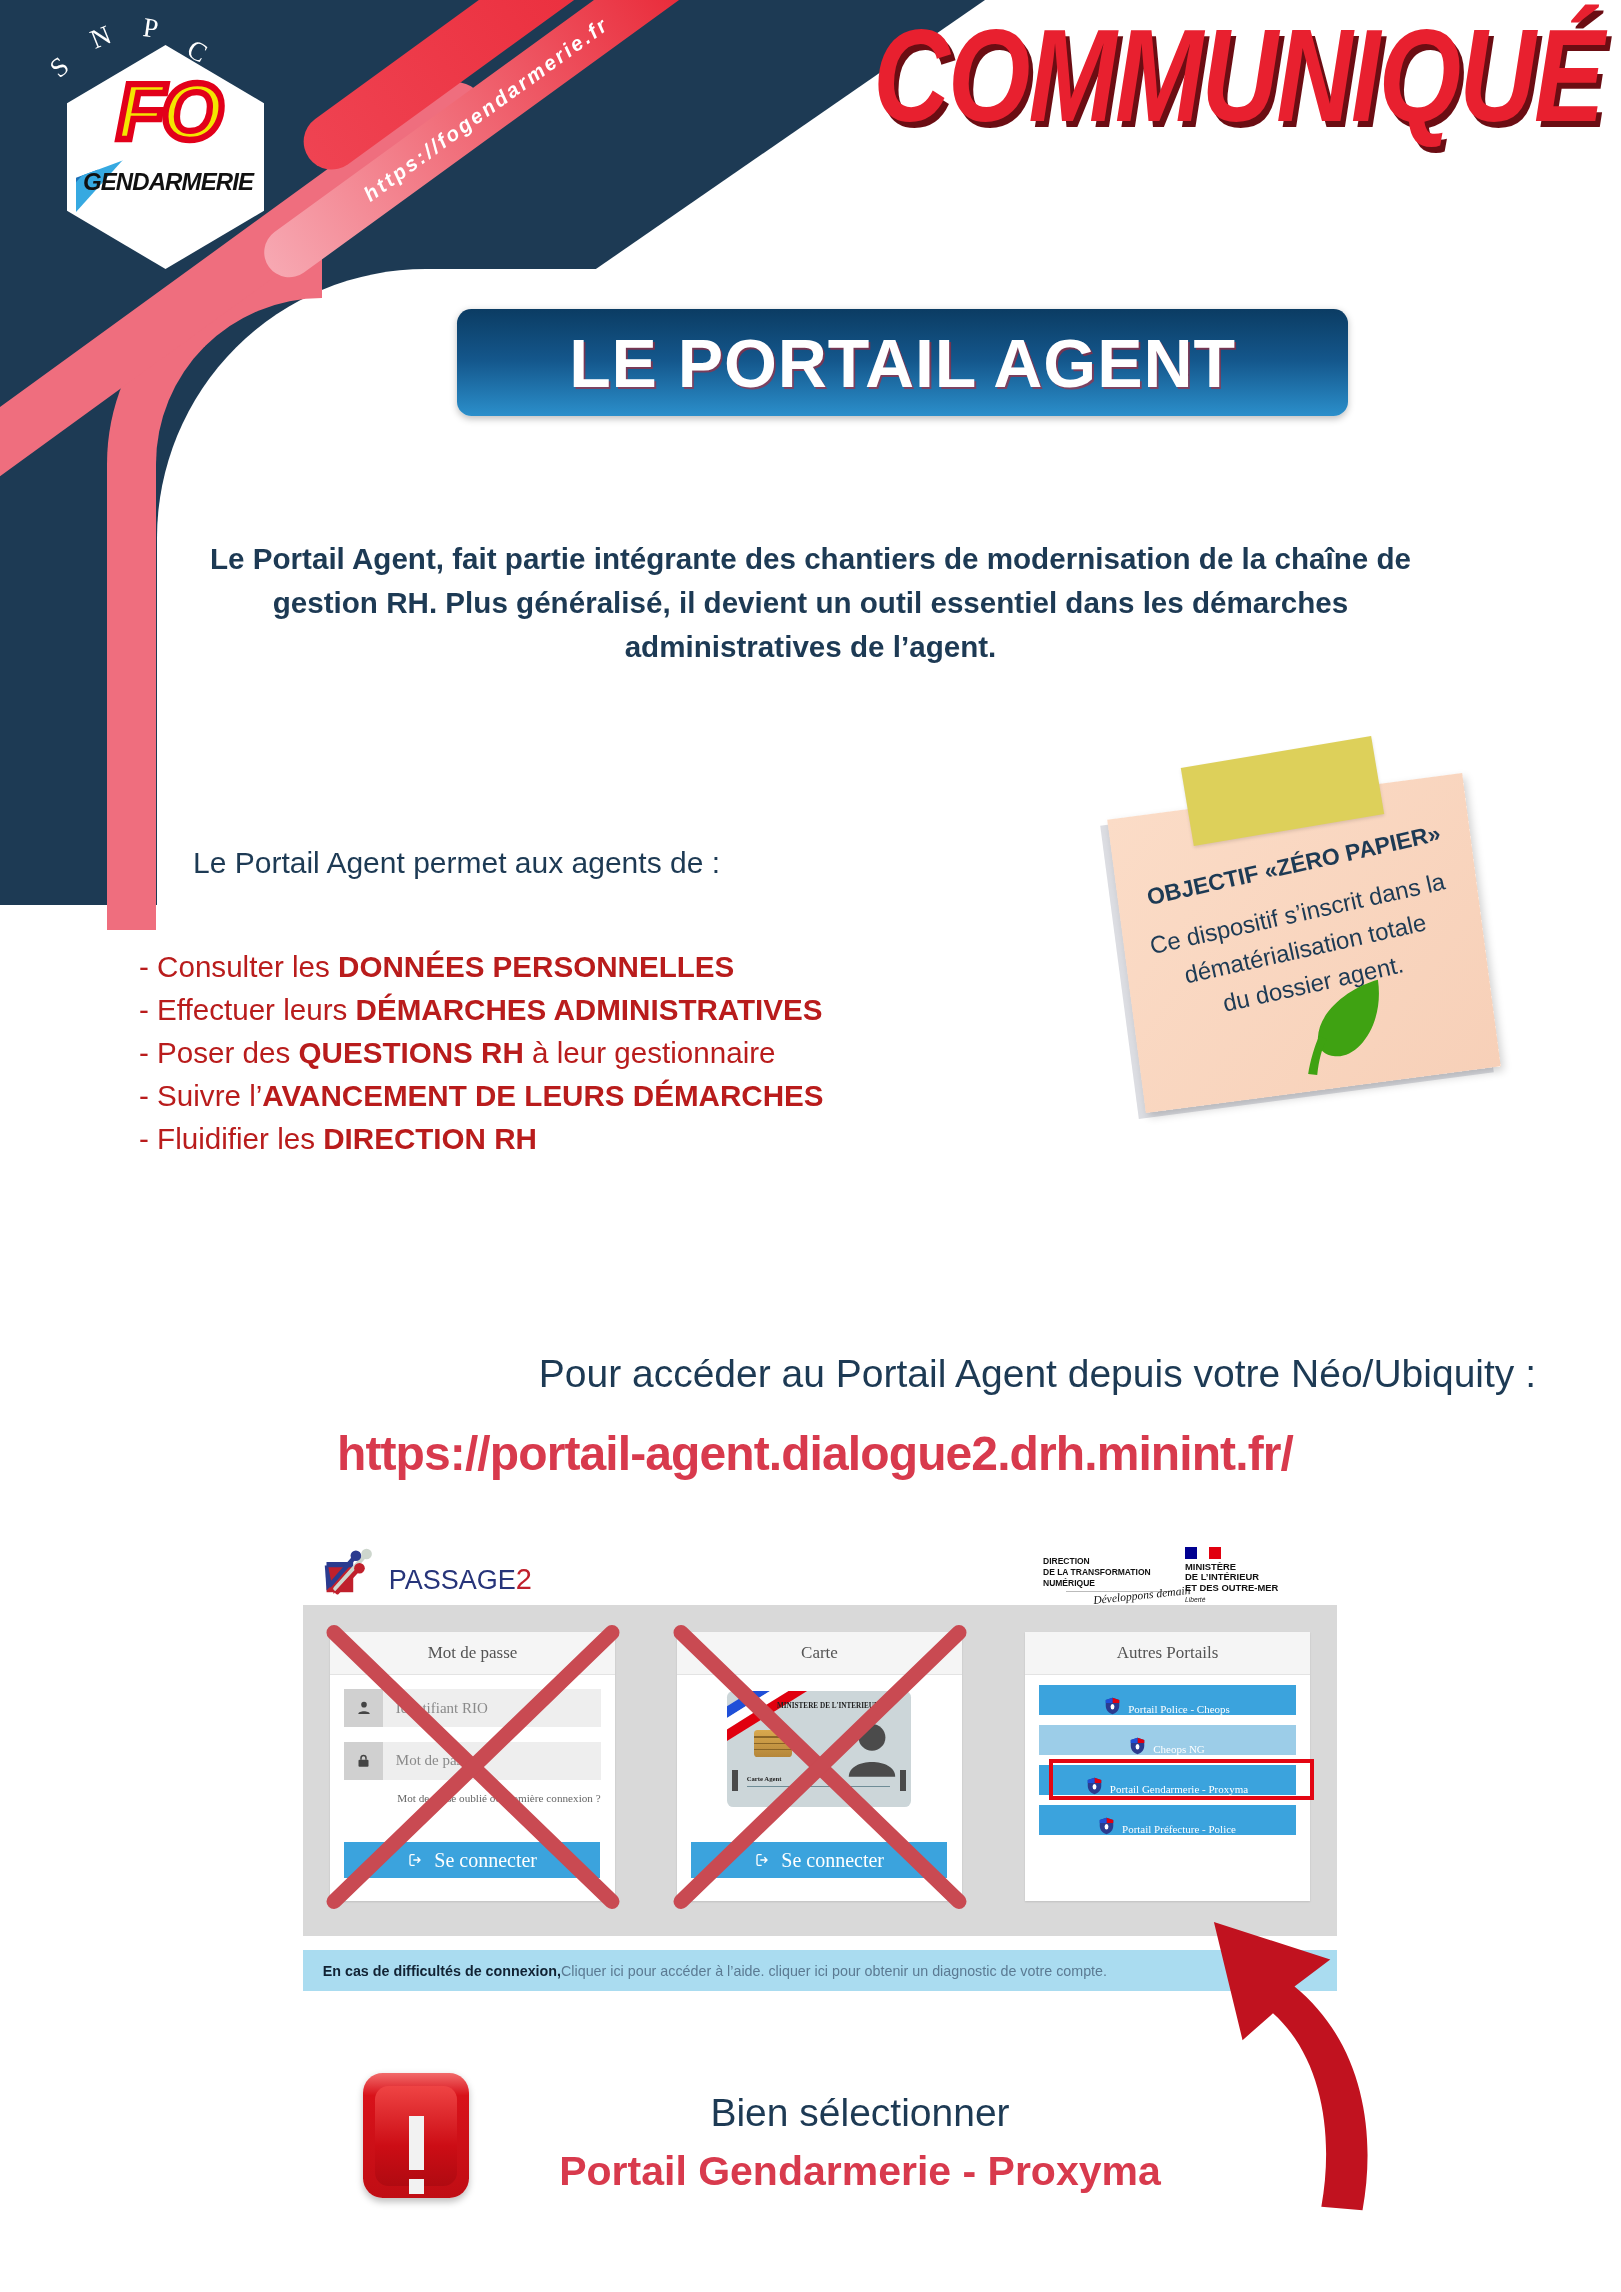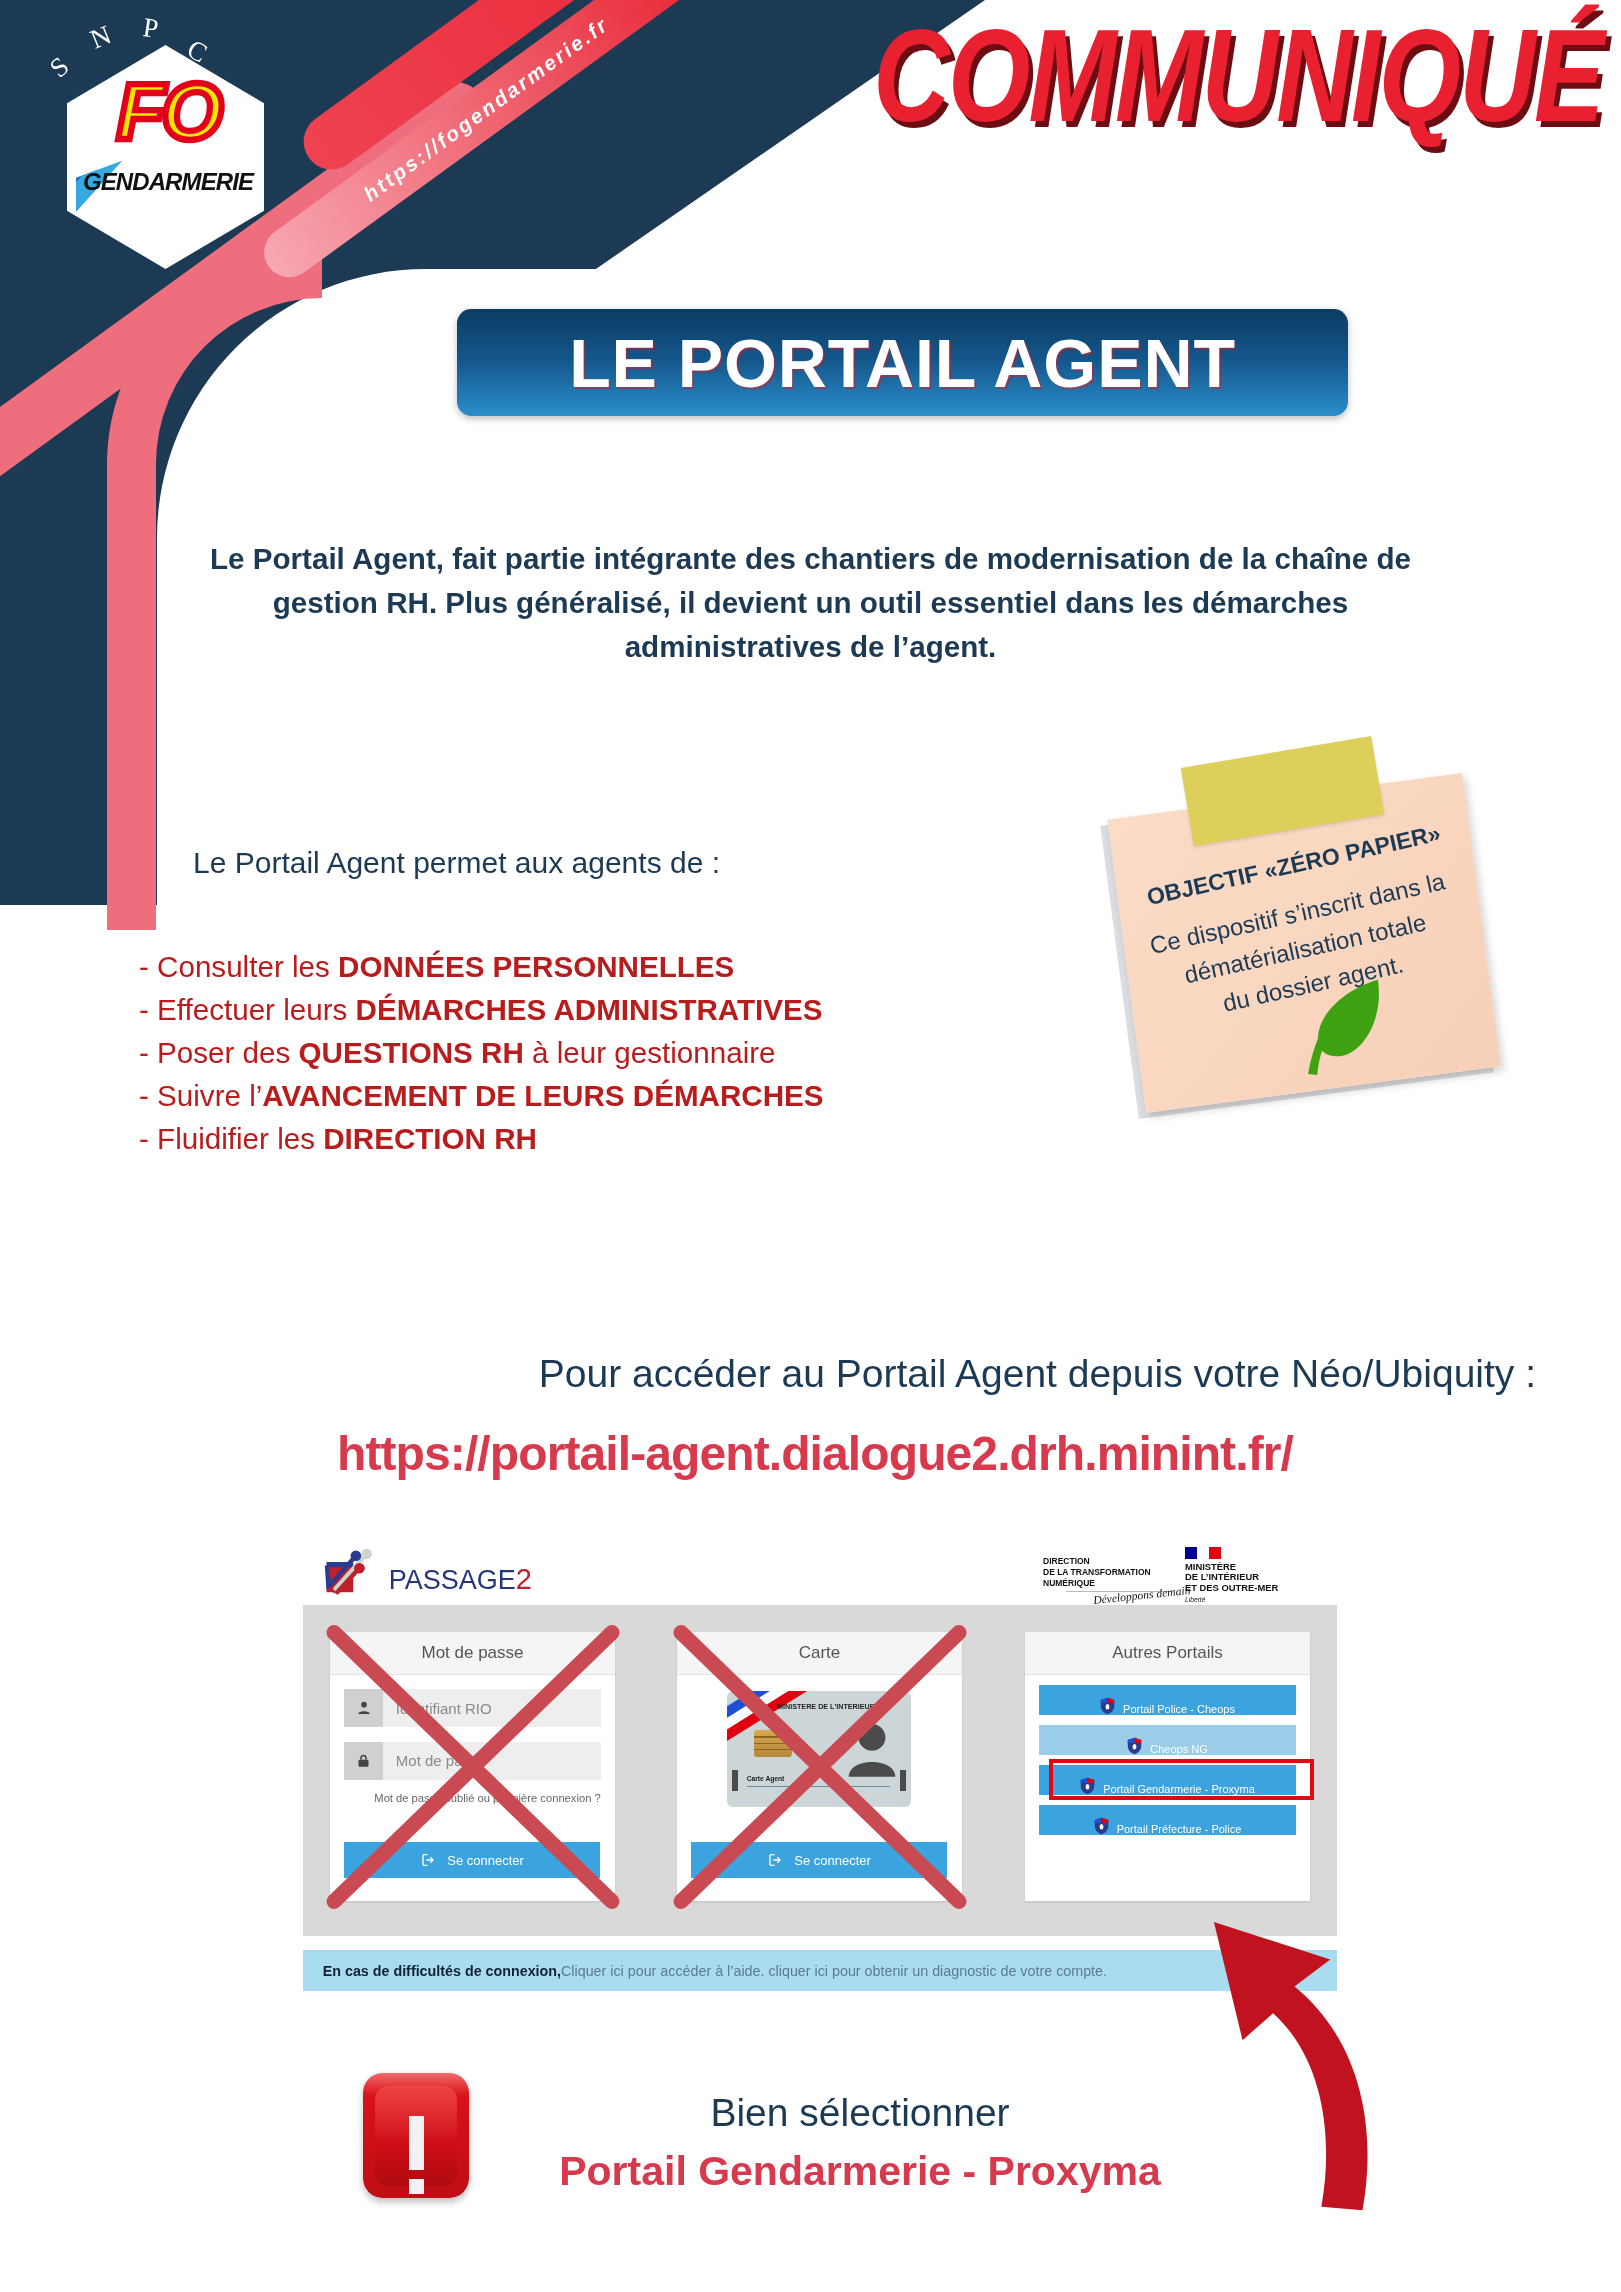--- a/index.html
+++ b/index.html
@@ -207,21 +207,21 @@
   .dtn-sig {
     position:absolute; left:50px; top:45px; font-size:11.6px; color:#111;
     font-style:italic; font-family:"Liberation Serif",serif; transform:rotate(-6deg);
   }
   .mi { position:absolute; left:142px; top:3.6px; width:136px; }
   .mi-flag { display:flex; width:36px; height:11.6px; margin-bottom:2.7px; }
   .mi-flag i { flex:1; }
   .mi-t { font-size:9.4px; font-weight:bold; color:#111; line-height:10.7px; }
   .mi-d { font-size:6.7px; font-style:italic; color:#222; line-height:7.6px; margin-top:2.7px; }
 
-  .shot-body { position:absolute; left:0; top:72px; width:1034px; height:331px; background:#d9d9d9; }
+  .shot-body { position:absolute; left:0; top:72px; width:1034px; height:331px; background:#d9d9d9;font-family:Liberation Serif, serif; }
   .panel {
     position:absolute; top:27px; width:285px; height:269px; background:#fff;
     box-shadow:0 0.9px 1.8px rgba(0,0,0,.12);
   }
   .p1 { left:27px; } .p2 { left:374px; } .p3 { left:722px; }
   .panel-head {
     height:43px; background:#f5f5f5; border-bottom:0.9px solid #e3e3e3;
     display:flex; align-items:center; justify-content:center;
     font-size:17px; color:#555;
   }
@@ -232,21 +232,21 @@
   .field .ic {
     width:39px; height:38px; background:#d0d0d0;
     display:flex; align-items:center; justify-content:center;
   }
   .field .ph { padding-left:12.5px; color:#8a8a8a; font-size:15px; }
   .forgot {
     margin:12.5px 14.3px 0 0; text-align:right; font-size:11.2px; color:#666;
   }
   .connect-btn {
     position:absolute; left:14.3px; bottom:23px; width:256px; height:36px;
-    background:#3ba3dd; color:#fff; font-size:13px;
+    background:#3ba3dd; color:#fff; font-size:20px;
     display:flex; align-items:center; justify-content:center; gap:10.7px;
   }
   .cross { position:absolute; left:-12.5px; top:-12.5px; width:310px; height:294px; pointer-events:none; }
 
   .card {
     position:absolute; left:50px; top:59px; width:184px; height:116px;
     background:#ccd6d9; border-radius:6.3px; overflow:hidden;
   }
   .card-mi { position:absolute; left:50px; top:10.7px; font-size:7.2px; font-weight:bold; color:#222; }
   .card-chip {

